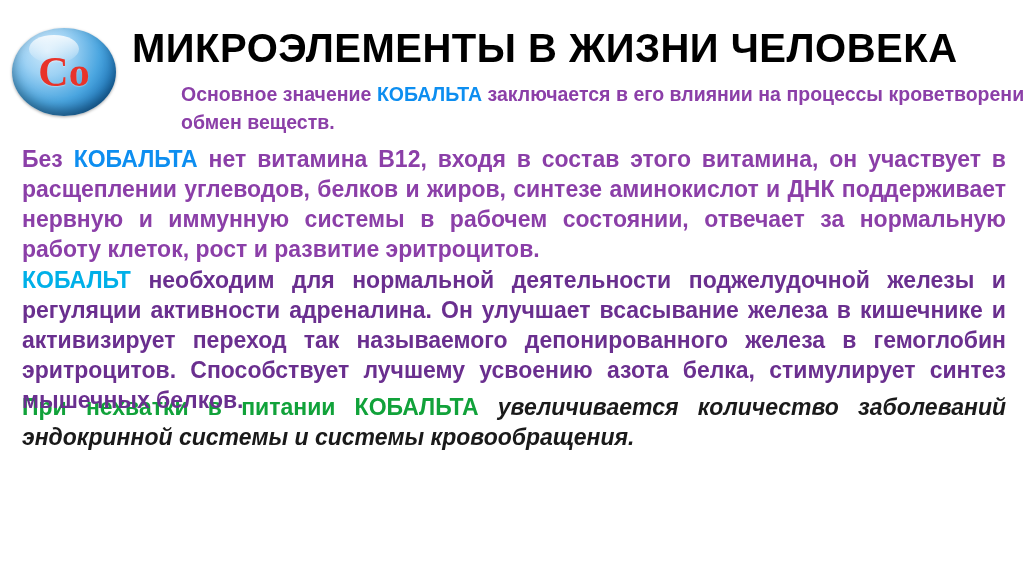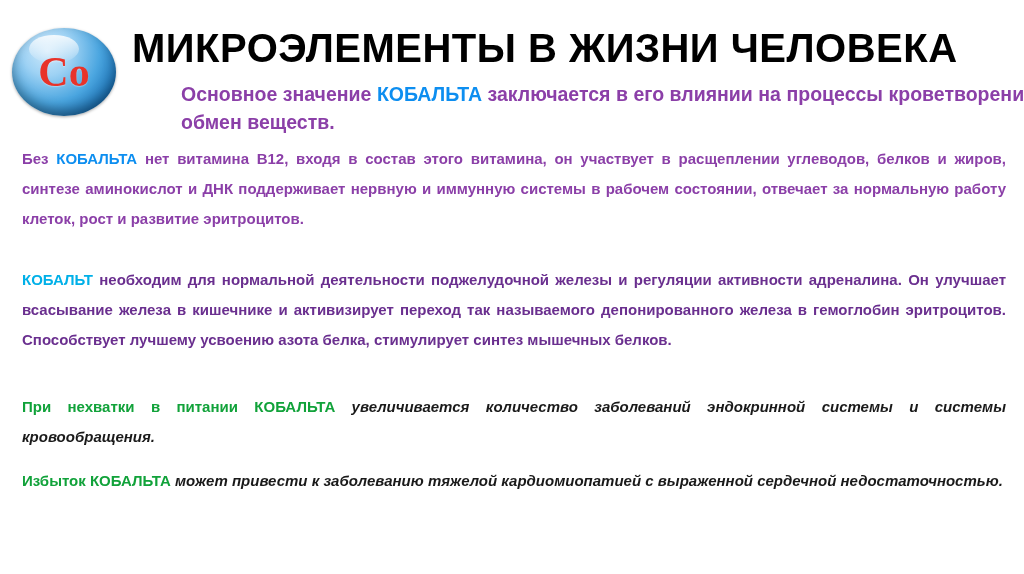--- a/index.html
+++ b/index.html
@@ -92,21 +92,21 @@
     text-justify: inter-word;
     margin-left: 48px;
   }
   .intro .accent { color: #0d8ef0; }
 
   
   .para {
     position: absolute;
     left: 22px;
     width: 984px;
-    font-size: 15px;
+    font-size: 23px;
     line-height: 30px;
     text-align: justify;
     text-justify: inter-word;
   }
   .p1 {
     top: 144px;
     color: #8b3fa8;
     font-weight: bold;
   }
   .p1 .accent { color: #0d8ef0; }
@@ -166,17 +166,14 @@
   </div>
 
   <div class="para p3">
     <span></span><span class="accent">При нехватки в питании КОБАЛЬТА</span><span> увеличивается количество заболеваний эндокринной системы и системы кровообращения.</span>
   </div>
 
   <div class="para p2">
     <span></span><span class="accent">КОБАЛЬТ</span><span> необходим для нормальной деятельности поджелудочной железы и регуляции активности адреналина. Он улучшает всасывание железа в кишечнике и активизирует переход так называемого депонированного железа в гемоглобин эритроцитов. Способствует лучшему усвоению азота белка, стимулирует синтез мышечных белков.</span>
   </div>
 
-  <div class="para p4">
-    <span></span><span class="accent">Избыток КОБАЛЬТА</span><span> может привести к заболеванию тяжелой кардиомиопатией с выраженной сердечной недостаточностью.</span>
-  </div>
 
 </div>
 
 </body></html>

